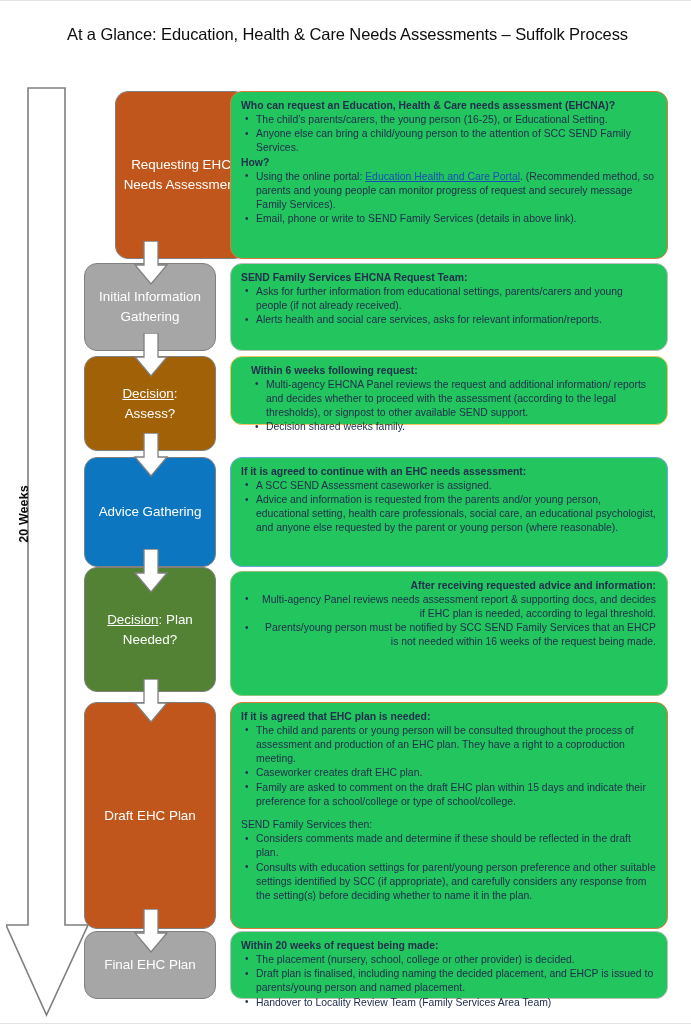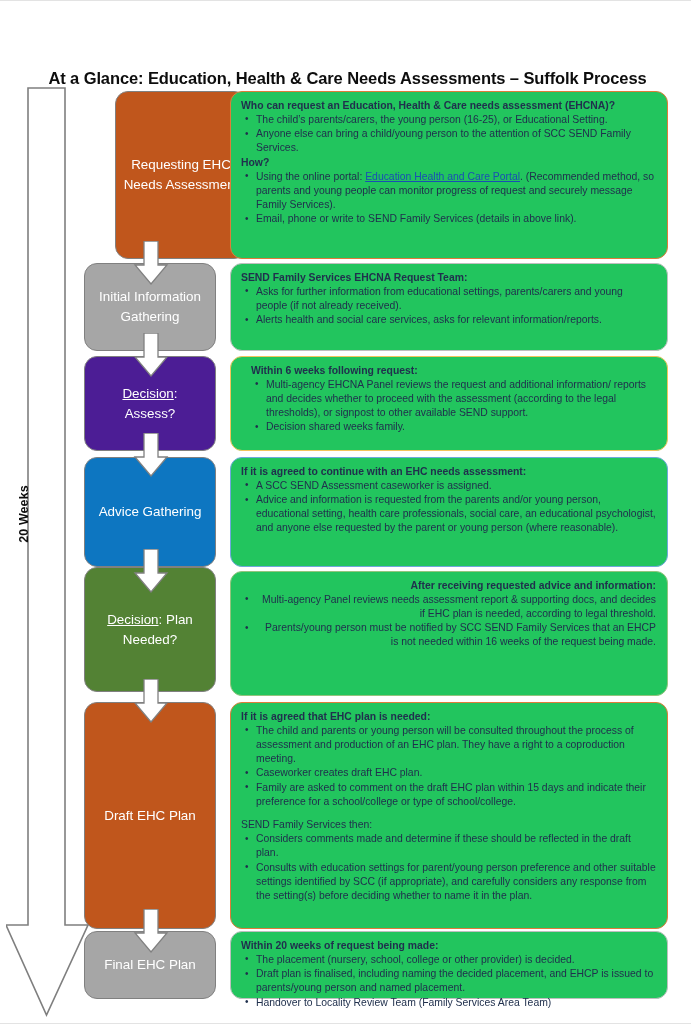--- a/index.html
+++ b/index.html
@@ -24,25 +24,24 @@
     border-bottom: 1px solid #e3e3e3;
   }
 
   
   #title {
     position: absolute;
     left: 40px; top: 22px;
     width: 615px;
     text-align: center;
     font-size: 16.5px;
-    font-weight: bold;
+    font-weight: normal;
     line-height: 1.42;
     letter-spacing: -0.1px;
     color: #0d0d0d;
-    margin-top: 44px;
   }
 
   
   #timeline-arrow {
     position: absolute;
     left: 6px; top: 86px;
     width: 92px; height: 932px;
   }
   #timeline-label {
     position: absolute;
@@ -153,21 +152,21 @@
 
   <div class="stage" style="top:262px;height:88px;background:#A6A6A6;">
     <span>Initial Information Gathering</span>
   </div>
   <div class="flow-arrow" style="top:332px;">
     <svg width="36" height="44" viewBox="0 0 36 44">
       <polygon points="11,0 25,0 25,24 34,24 18,43 2,24 11,24" fill="#ffffff" stroke="#808080" stroke-width="1.3"></polygon>
     </svg>
   </div>
 
-  <div class="stage" style="top:355px;height:95px;background:#4c1d95;">
+  <div class="stage" style="top:355px;height:95px;background:#a16207;">
     <span>
       <span class="u">Decision</span><span>:</span>
       <br>
       <span>Assess?</span>
     </span>
   </div>
   <div class="flow-arrow" style="top:432px;">
     <svg width="36" height="44" viewBox="0 0 36 44">
       <polygon points="11,0 25,0 25,24 34,24 18,43 2,24 11,24" fill="#ffffff" stroke="#808080" stroke-width="1.3"></polygon>
     </svg>
@@ -221,21 +220,21 @@
   </div>
 
   <div class="content" style="top:262px;height:88px;border-color:#BFBFBF;">
     <p class="hdr">SEND Family Services EHCNA Request Team:</p>
     <ul>
       <li>Asks for further information from educational settings, parents/carers and young people (if not already received).</li>
       <li>Alerts health and social care services, asks for relevant information/reports.</li>
     </ul>
   </div>
 
-  <div class="content" style="top:355px;height:95px;border-color:#F2C55C;padding-left:20px;">
+  <div class="content" style="top:355px;height:69px;border-color:#F2C55C;padding-left:20px;">
     <p class="hdr">Within 6 weeks following request:</p>
     <ul>
       <li>Multi-agency EHCNA Panel reviews the request and additional information/ reports and decides whether to proceed with the assessment (according to the legal thresholds), or signpost to other available SEND support.</li>
       <li>Decision shared weeks family.</li>
     </ul>
   </div>
 
   <div class="content" style="top:456px;height:110px;border-color:#6FA8DC;">
     <p class="hdr">If it is agreed to continue with an EHC needs assessment:</p>
     <ul>

